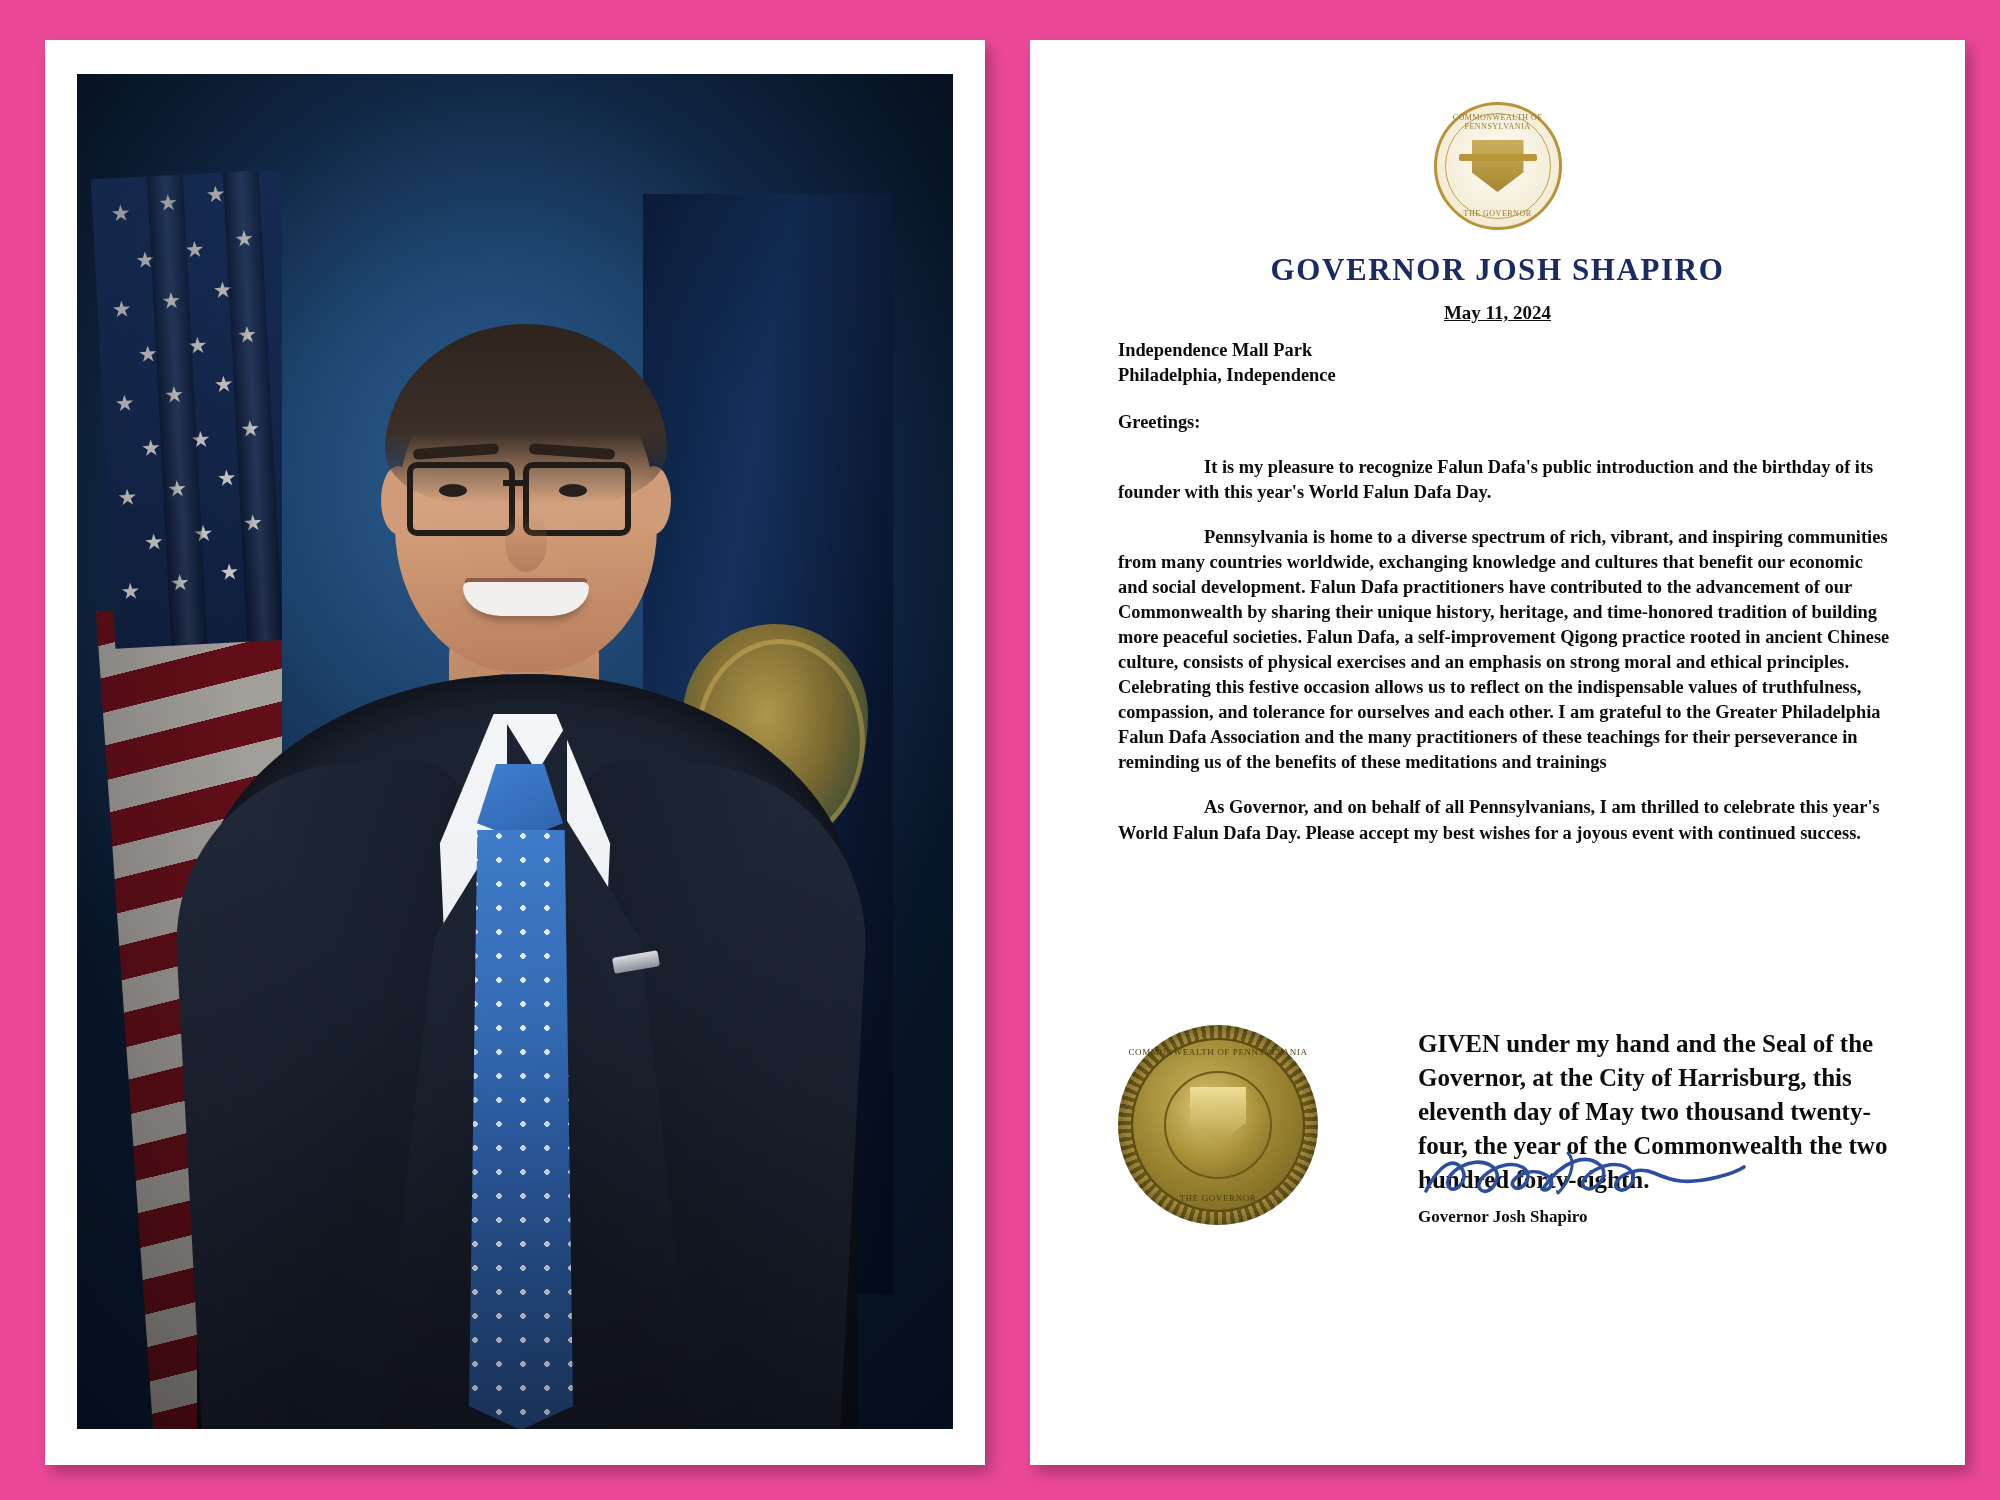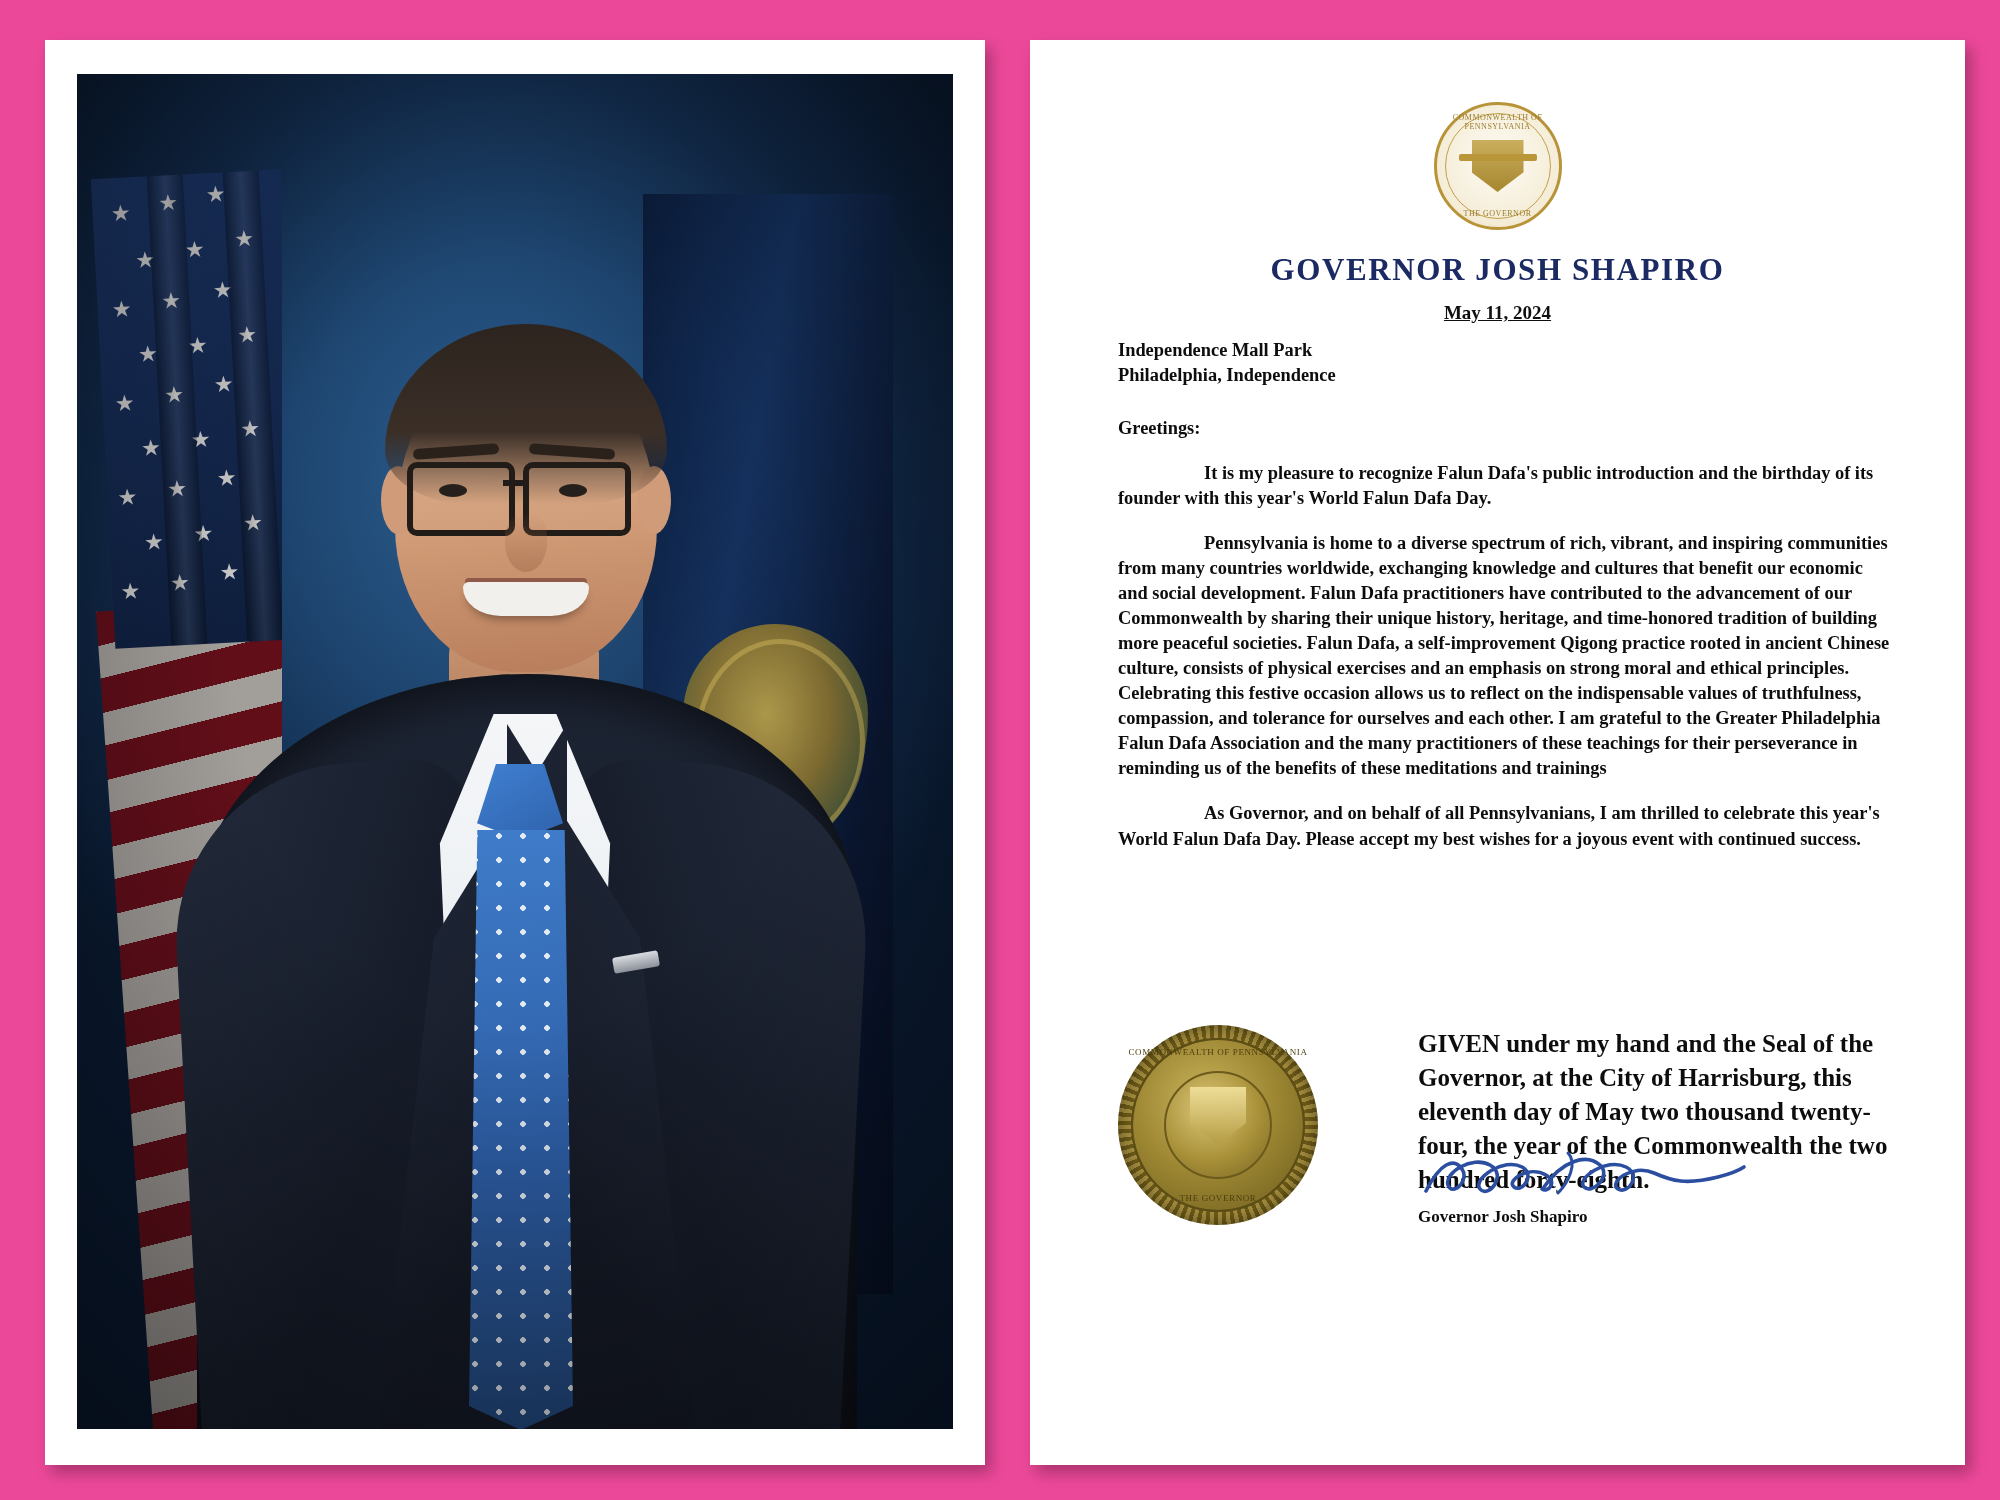--- a/index.html
+++ b/index.html
@@ -350,21 +350,21 @@
     left: 88px;
     right: 70px;
     top: 298px;
     font-family: "Liberation Serif", serif;
     font-size: 18.4px;
     line-height: 1.36;
     font-weight: 700;
     color: #0d0d0d;
   }
   .addr-line { display: block; }
-  .addr-block { margin-bottom: 28px; }
+  .addr-block { margin-bottom: 22px; }
   .greeting { margin-bottom: 20px; }
   .para { text-indent: 86px; margin-bottom: 20px; text-align: left; }
 
   .seal-block {
     position: absolute;
     left: 88px;
     top: 985px;
     width: 820px;
     height: 210px;
   }

